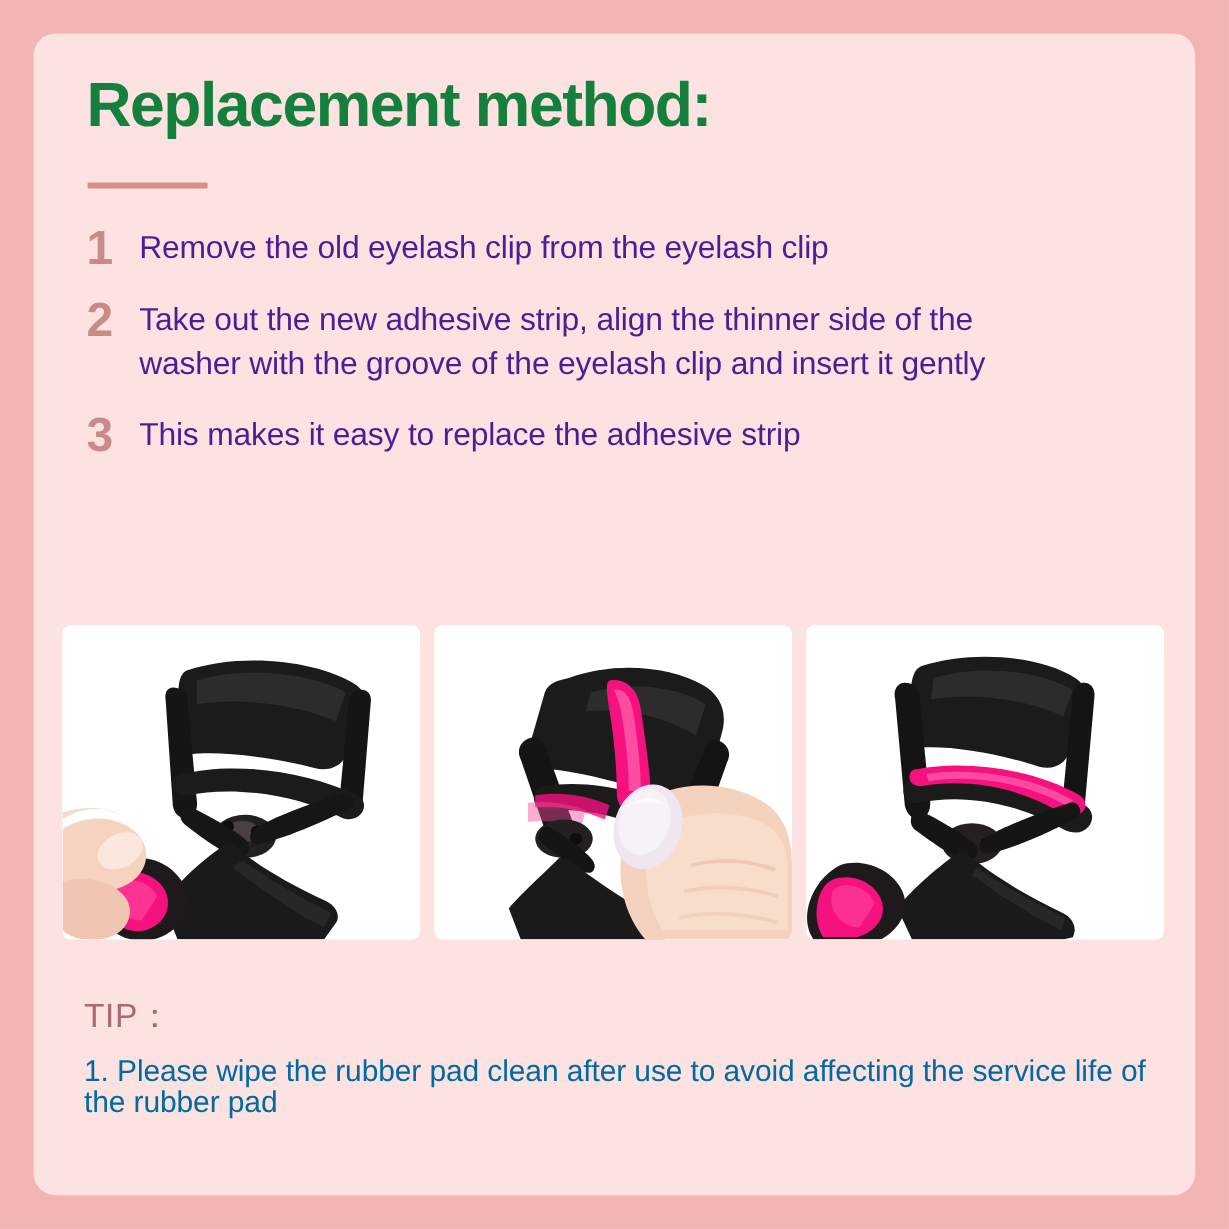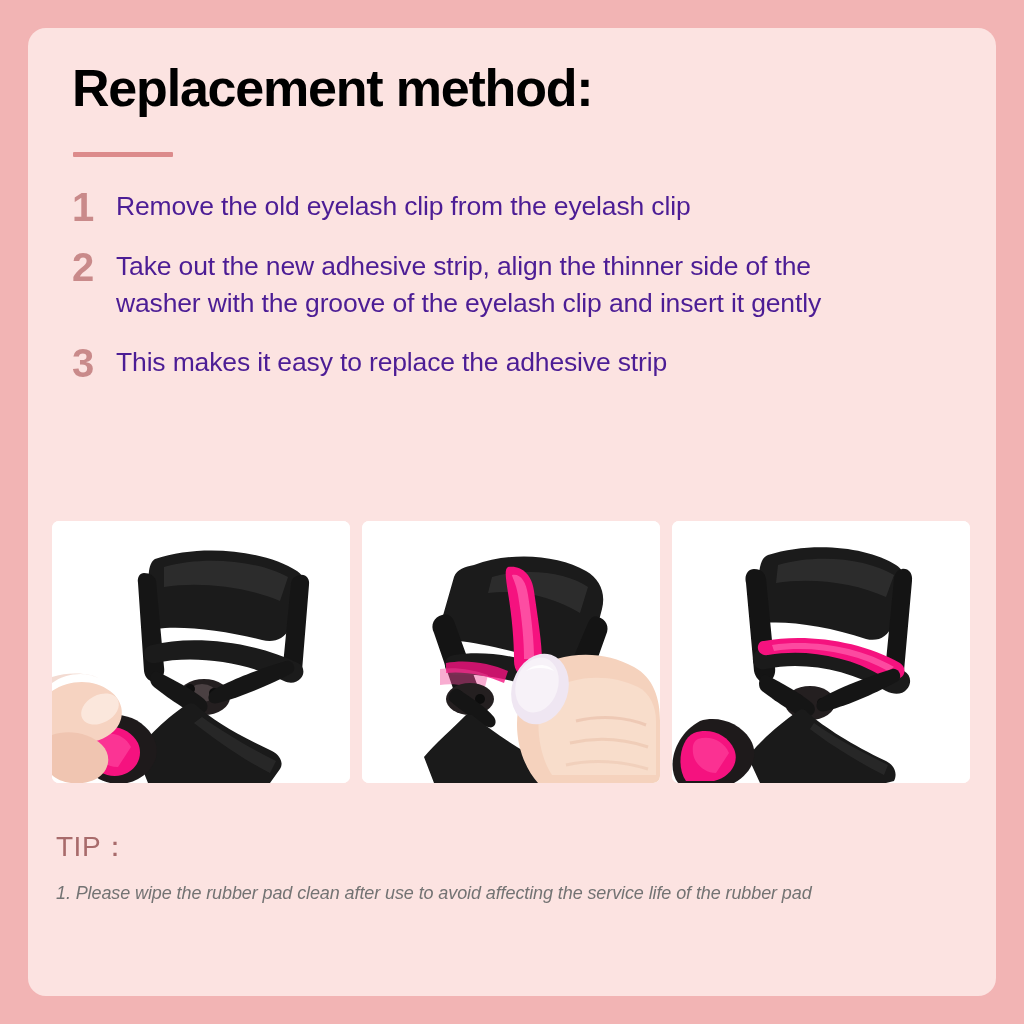--- a/index.html
+++ b/index.html
@@ -32,21 +32,21 @@
     box-sizing: border-box;
   }
 
   
   .title {
     position: absolute;
     left: 44px;
     top: 32px;
     font-size: 52px;
     font-weight: bold;
-    color: #000000;
+    color: #15803d;
     letter-spacing: -1.2px;
     line-height: 1.1;
     white-space: nowrap;
   }
 
   .title-rule {
     position: absolute;
     left: 45px;
     top: 124px;
     width: 100px;
@@ -112,39 +112,38 @@
 
   .photo svg {
     display: block;
     width: 100%;
     height: 100%;
   }
 
   
   .tip {
     position: absolute;
-    left: 28px;
+    left: 42px;
     top: 800px;
     width: 900px;
   }
 
   .tip-heading {
     font-size: 28px;
     color: #a86b6b;
     letter-spacing: 0.5px;
     margin-bottom: 14px;
   }
 
   .tip-line {
-    font-size: 18px;
-    color: #737373;
+    font-size: 25px;
+    color: #0369a1;
     line-height: 26px;
     letter-spacing: -0.1px;
     margin-bottom: 20px;
-    font-style: italic;
   }
   .tip-line:last-child { margin-bottom: 0; }
 </style>
 </head>
 <body>
 
 <div class="page">
   <div class="card">
 
     <div class="title">Replacement method:</div>

